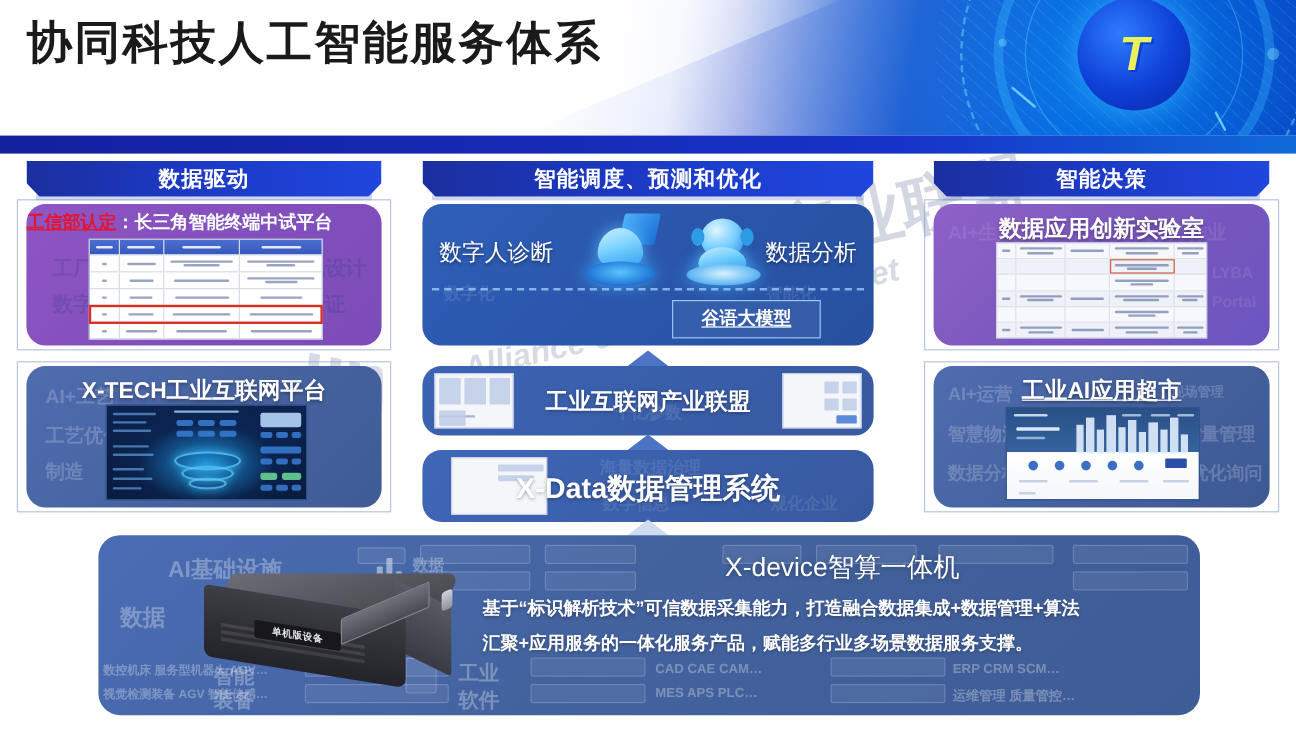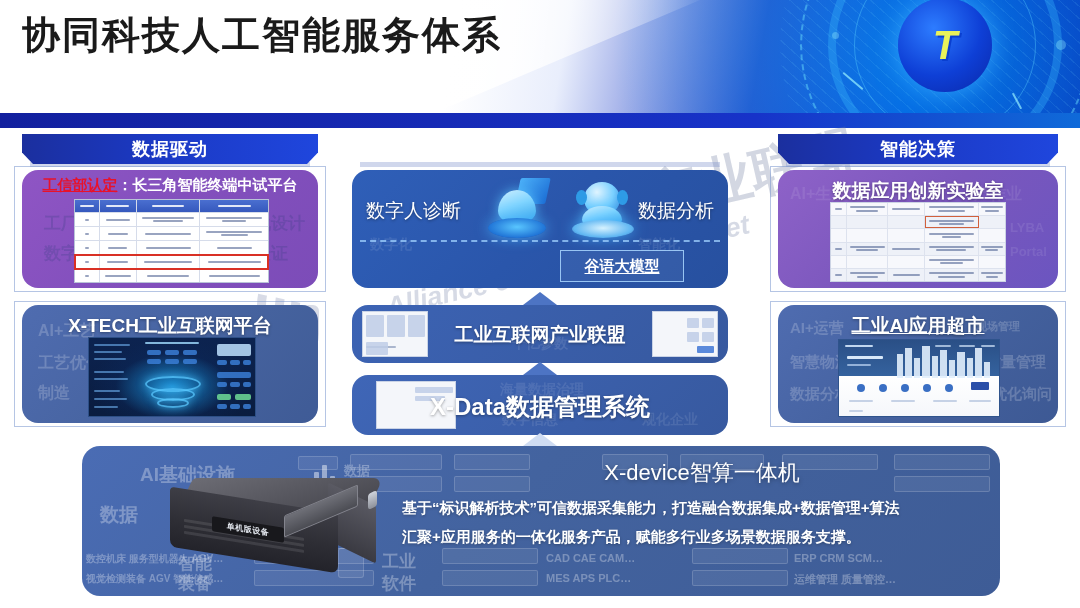--- a/index.html
+++ b/index.html
@@ -118,21 +118,21 @@
     position:absolute; color:rgba(255,255,255,.20); font-weight:700; white-space:nowrap;
   }
   .ghost-dark { color: rgba(40,60,120,.22); }
 
   
   #card-gxb {
     left:22px; top:170px; width:296px; height:118px;
     background: linear-gradient(135deg, #8f55c4 0%, #8350bd 45%, #7c4cb8 100%);
   }
   .gxb-head {
-    position:absolute; left:0; top:6px; width:100%; text-align:center; white-space:nowrap;
+    position:absolute; left:0; top:6px; width:100%; white-space:nowrap;
     font-size:15px; font-weight:700; color:#ffffff;
   }
   .gxb-red { color:#e8122a; text-decoration: underline; }
   .mini-table {
     position:absolute; left:52px; top:29px; width:195px; height:84px;
     background:#ffffff; border:1px solid #b9c3d8; display:flex; flex-direction:column;
   }
   .mt-row { display:flex; flex:1; border-bottom:1px solid #d6dcea; }
   .mt-row:last-child { border-bottom:none; }
   .mt-row.head { background: linear-gradient(180deg,#4a6fd0,#3558bd); flex: 0 0 13px; }
@@ -366,20 +366,21 @@
       <div class="wm-blob"></div>
     </div>
     <div class="wm-text1">工业互联网产业联盟</div>
     <div class="wm-text2">Alliance of Industrial Internet</div>
   </div>
 
   <div class="banner-shadow" style="left:30px; top:162px; width:280px;"></div>
   <div class="banner" style="left:22px; top:134px; width:296px;">数据驱动</div>
 
   <div class="banner-shadow" style="left:360px; top:162px; width:360px;"></div>
+  <div class="banner" style="left:352px; top:134px; width:376px;">智能调度、预测和优化</div>
 
   <div class="banner-shadow" style="left:786px; top:162px; width:264px;"></div>
   <div class="banner" style="left:778px; top:134px; width:280px;">智能决策</div>
 
   <div class="card-frame" style="left:14px; top:166px; width:312px; height:126px;"></div>
   <div class="card" id="card-gxb">
     <div class="ghost ghost-dark" style="left:22px; top:42px; font-size:17px;">工厂</div>
     <div class="ghost ghost-dark" style="left:22px; top:72px; font-size:17px;">数字</div>
     <div class="ghost ghost-dark" style="left:232px; top:42px; font-size:17px;">化设计</div>
     <div class="ghost ghost-dark" style="left:232px; top:72px; font-size:17px;">验证</div>

